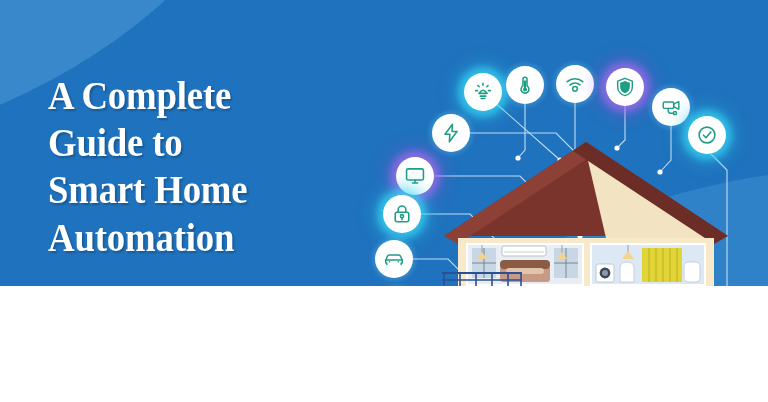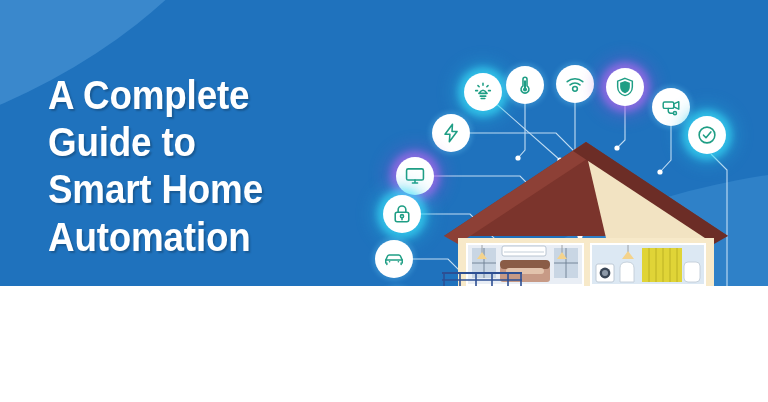--- a/index.html
+++ b/index.html
@@ -5,21 +5,21 @@
   html, body {
     margin: 0;
     padding: 0;
     background: #ffffff;
   }
   #banner {
     position: relative;
     width: 768px;
     height: 286px;
     overflow: hidden;
-    font-family: Liberation Sans, sans-serif;
+    font-family: Liberation Serif, serif;
     background: #1f72bd;
     user-select: none;
   }
   
   .bg-base {
     position: absolute;
     inset: 0;
     background: #1f72bd;
   }
   .bg-curve-tl {

